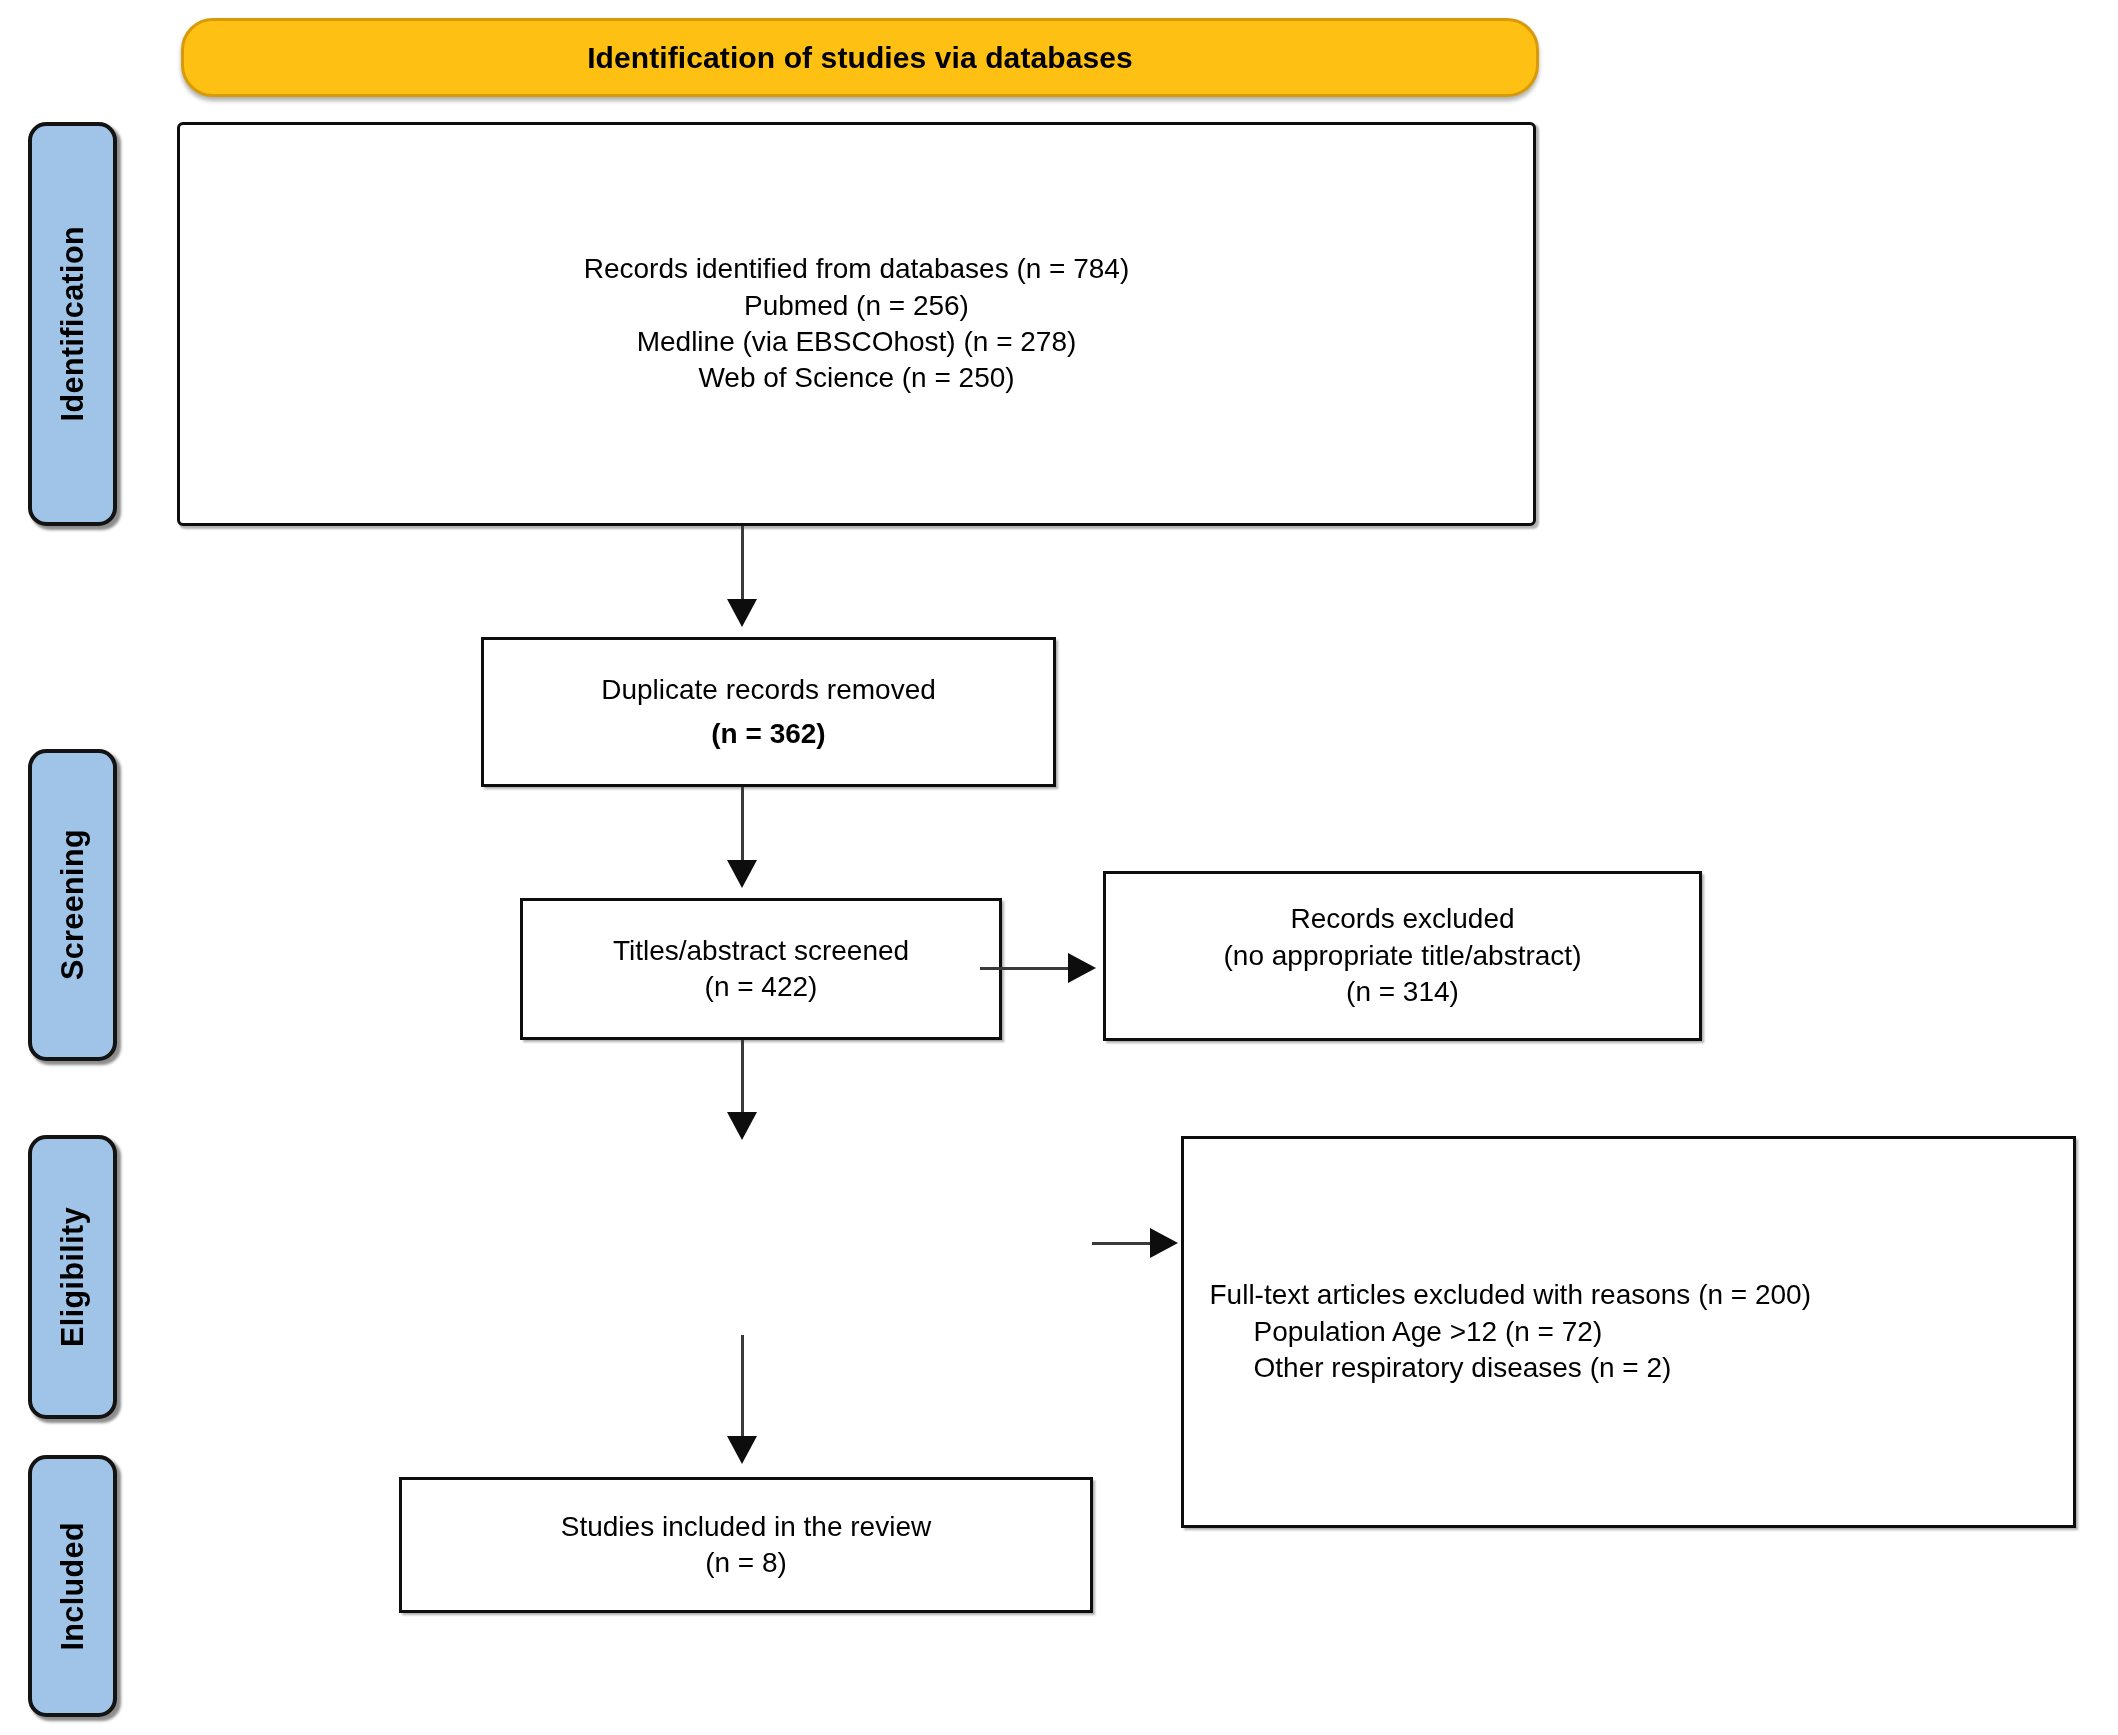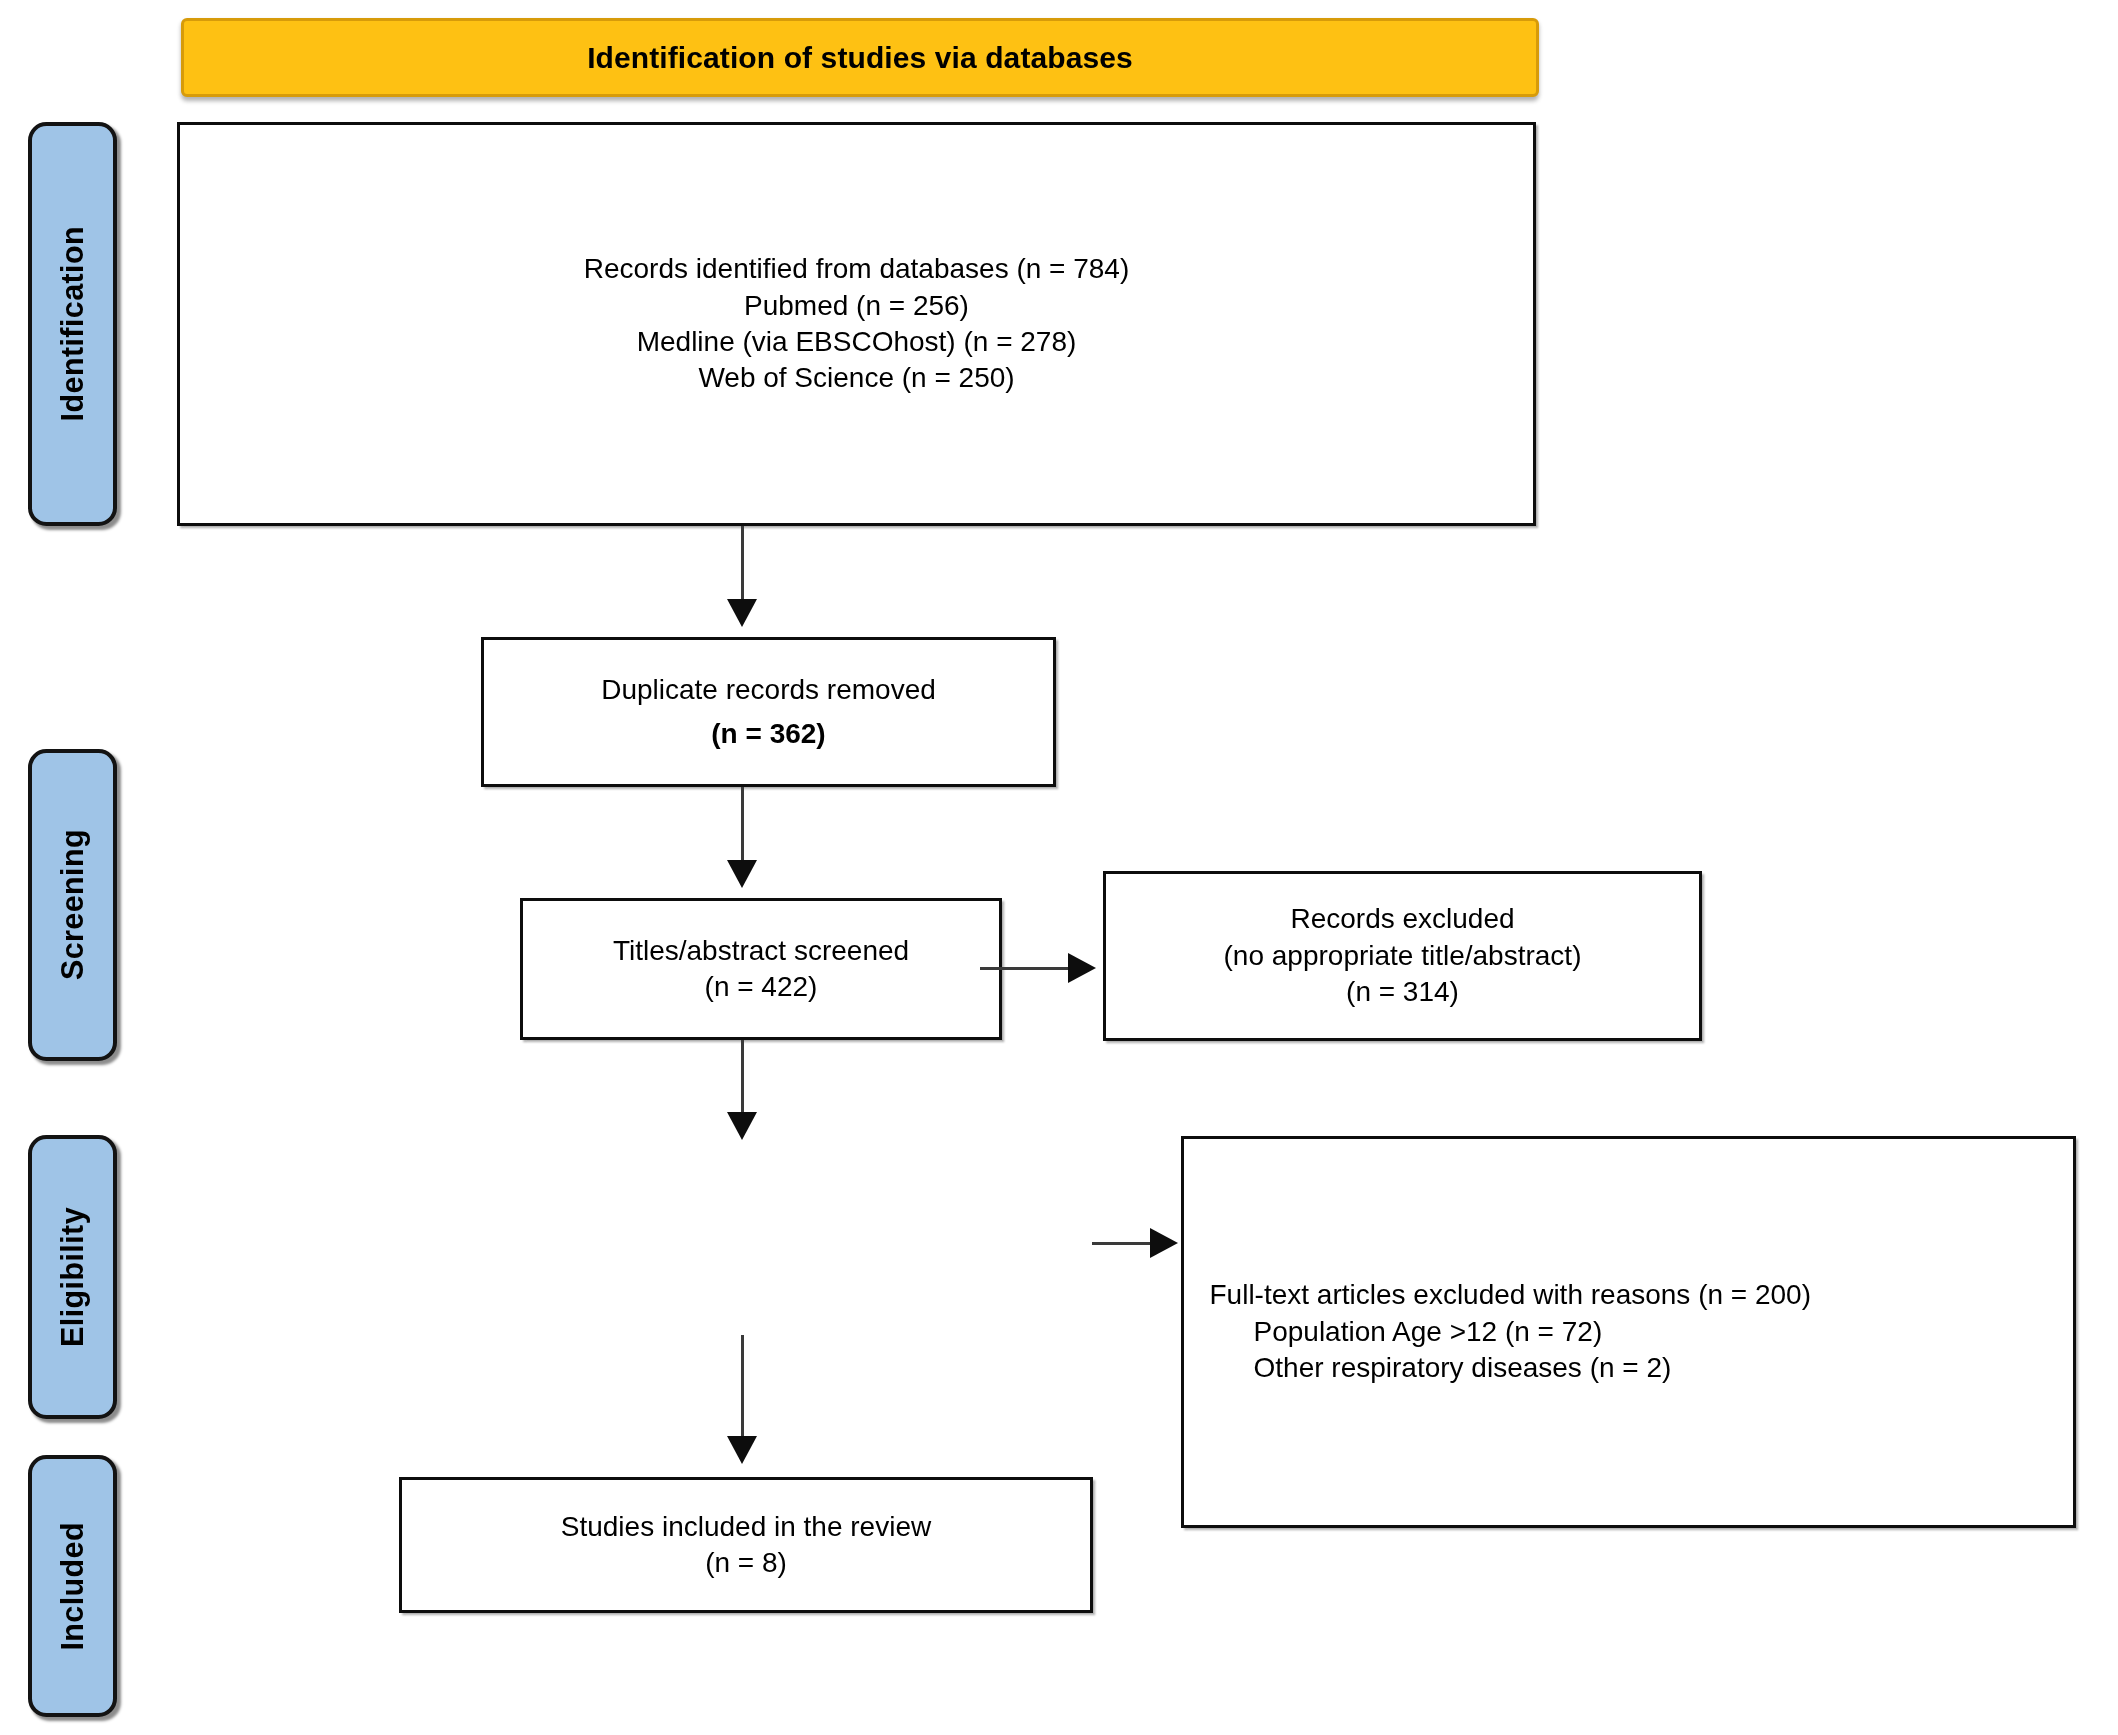--- a/index.html
+++ b/index.html
@@ -19,21 +19,21 @@
     background: #ffffff;
     overflow: hidden;
   }
 
   
   .phase-banner {
     position: absolute;
     box-sizing: border-box;
     background: #FEC113;
     border: 3.5px solid #D79B0A;
-    border-radius: 6px;
+    border-radius: 32px;
     display: flex;
     align-items: center;
     justify-content: center;
     box-shadow: 0 3.5px 4.3px rgba(0,0,0,0.30);
   }
   .phase-banner-label {
     font-size: 30px;
     font-weight: bold;
     color: #000000;
     letter-spacing: 0.1px;
@@ -146,21 +146,21 @@
   </div>
 
   <div class="stage-tab" style="left:28px; top:1135px; width:89px; height:284px;">
     <span class="stage-tab-label">Eligibility</span>
   </div>
 
   <div class="stage-tab" style="left:28px; top:1455px; width:89px; height:262px;">
     <span class="stage-tab-label">Included</span>
   </div>
 
-  <div class="flow-box" style="left:177px; top:122px; width:1359px; height:404px;">
+  <div class="flow-box" style="left:177px; top:122px; width:1359px; height:404px;border-radius:6px;">
     <div class="box-line">Records identified from databases (n = 784)</div>
     <div class="box-line">Pubmed (n = 256)</div>
     <div class="box-line">Medline (via EBSCOhost) (n = 278)</div>
     <div class="box-line">Web of Science (n = 250)</div>
   </div>
 
   <div class="conn-line-v" style="left:741px; top:526px; height:89px;"></div>
   <div class="arrow-down" style="left:727px; top:599px;"></div>
 
   <div class="flow-box" style="left:481px; top:637px; width:575px; height:150px;">

